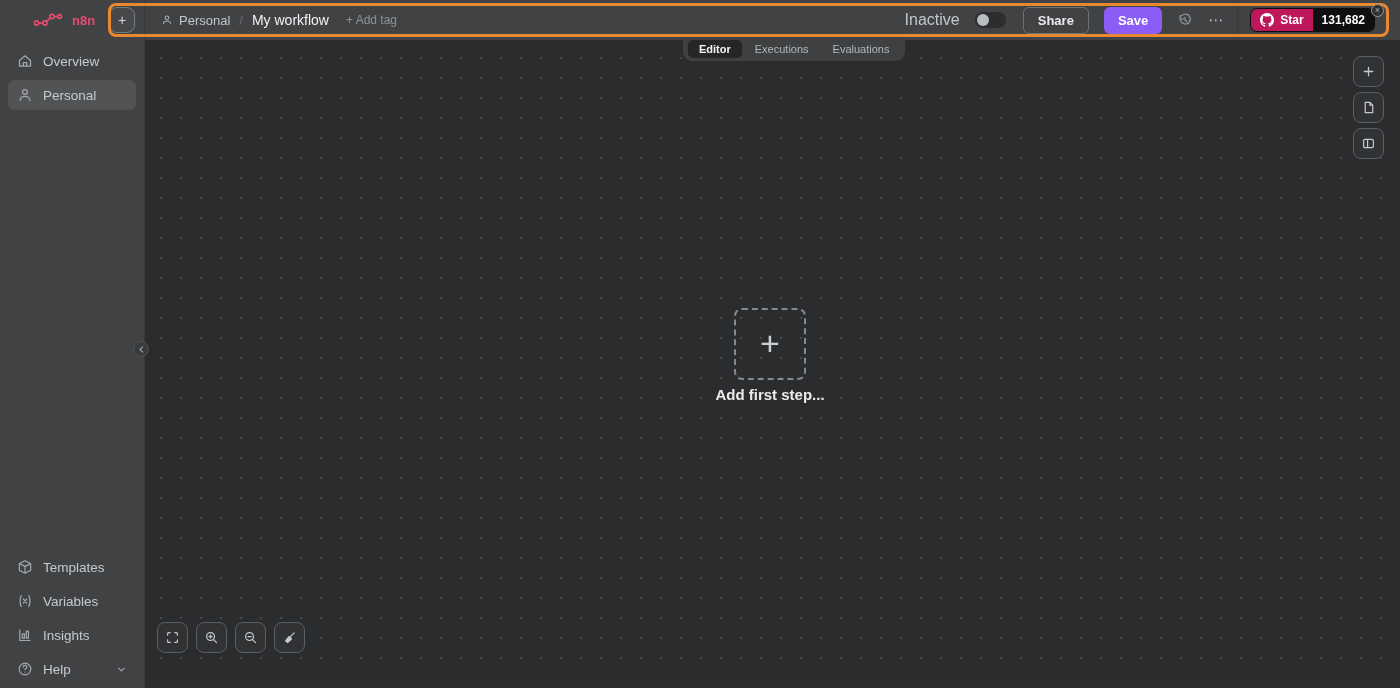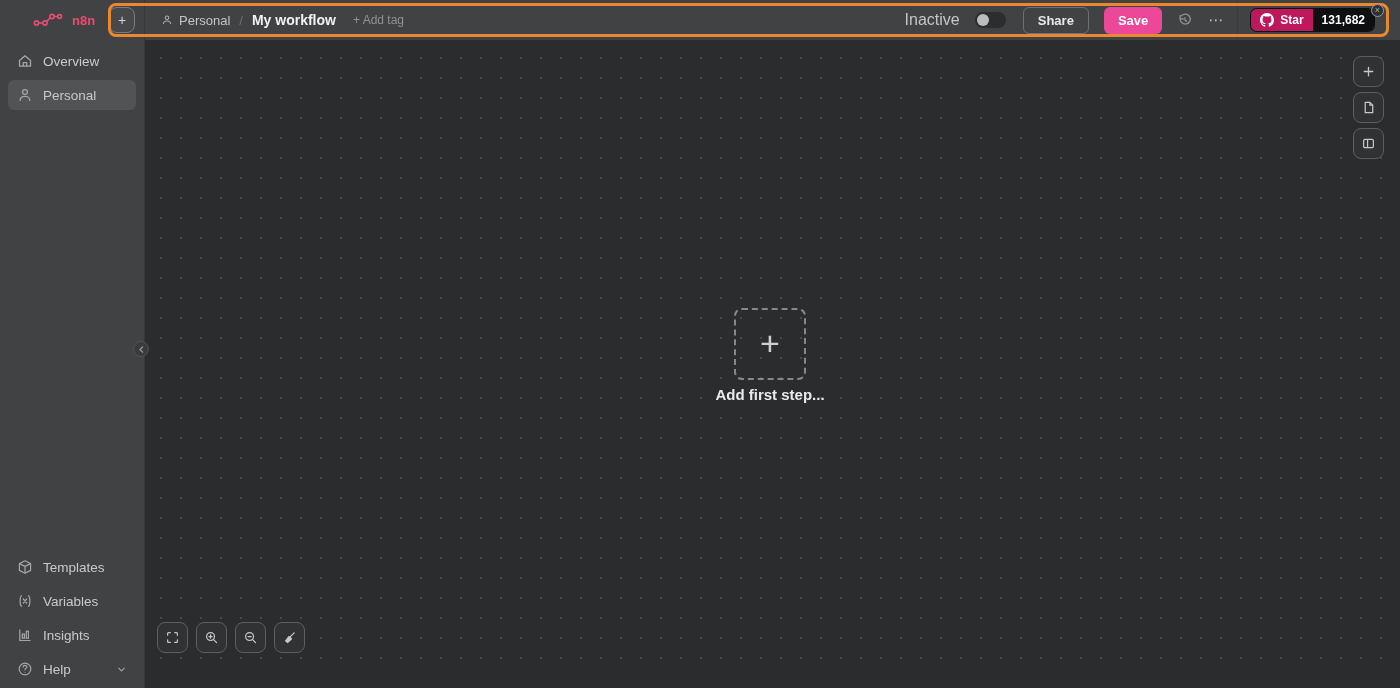--- a/index.html
+++ b/index.html
@@ -5,31 +5,31 @@
   * { margin:0; padding:0; box-sizing:border-box; }
   body { background:#1e1f20; font-family:"Liberation Sans", sans-serif; }
   .stage { position:relative; width:1400px; height:688px; overflow:hidden; background:#2b2c2d; }
 
   
   .topbar { position:absolute; left:145px; top:0; right:0; height:40px; background:#414244;
             display:flex; align-items:center; padding:0 26px 0 16px; }
   .crumbs { display:flex; align-items:center; gap:9px; }
   .crumb-proj { display:flex; align-items:center; gap:6px; color:#c3c6c9; font-size:13px; cursor:pointer; }
   .crumb-sep { color:#6d7073; font-size:13px; }
-  .crumb-title { color:#f0f1f3; font-size:14px; font-weight:700; }
+  .crumb-title { color:#f0f1f3; font-size:14px; font-weight:400; }
   .add-tag { color:#8f9295; font-size:12px; margin-left:8px; cursor:pointer;text-align:right; }
 
   .topbar-right { margin-left:auto; display:flex; align-items:center; gap:15px; }
   .status-label { color:#c3c6c9; font-size:16px; }
   .toggle { width:31px; height:16px; border-radius:9px; background:#2c2d2f; position:relative; cursor:pointer; }
   .toggle .knob { position:absolute; left:2px; top:2px; width:12px; height:12px; border-radius:50%; background:#b9bcbf; }
   .btn { height:27px; display:inline-flex; align-items:center; padding:0 14px; border-radius:6px;
          font-size:13px; font-weight:600; cursor:pointer; user-select:none; }
   .btn-share { border:1px solid #6e7174; color:#e7e9eb; background:transparent; margin-left:2px; }
-  .btn-save  { background:#ec4899; color:#fff; border:none; }
+  .btn-save  { background:#8b5cf6; color:#fff; border:none; }
   .icon-dim { color:#8f9295; display:inline-flex; cursor:pointer; }
   .more-dots { color:#c3c6c9; font-size:15px; letter-spacing:1px; cursor:pointer; }
   .vdiv { width:1px; align-self:stretch; height:40px; background:#393a3c; margin:0 -2px; }
 
   .gh { display:flex; align-items:stretch; border-radius:6px; overflow:hidden; cursor:pointer;
         font-size:12px; font-weight:700; color:#fff; box-shadow:0 0 0 1px #0b0d0f; }
   .gh-left { display:flex; align-items:center; gap:6px; background:#be185d; padding:4px 9px; }
   .gh-right { display:flex; align-items:center; background:#0d0f11; padding:4px 9px; }
 
   
@@ -142,20 +142,25 @@
           <span>Star</span>
         </span>
         <span class="gh-right">131,682</span>
       </span>
     </div>
   </div>
 
   <div class="highlight"></div>
   <div class="highlight-close">×</div>
 
+  <div class="tabs">
+    <span class="tab active">Editor</span>
+    <span class="tab">Executions</span>
+    <span class="tab">Evaluations</span>
+  </div>
 
   <div class="sidebar">
     <div class="logo-row">
       <span class="brand">
         <svg width="34" height="16" viewBox="0 0 34 16" fill="none" stroke="#ea4b71" stroke-width="1.6">
           <circle cx="3.5" cy="11" r="2.1"></circle>
             <circle cx="12" cy="11" r="2.1"></circle>
             <path d="M5.6 11h4.3"></path>
             <path d="M13.8 9.4l3.4-3.6"></path>
             <circle cx="19" cy="4.5" r="2.1"></circle>

